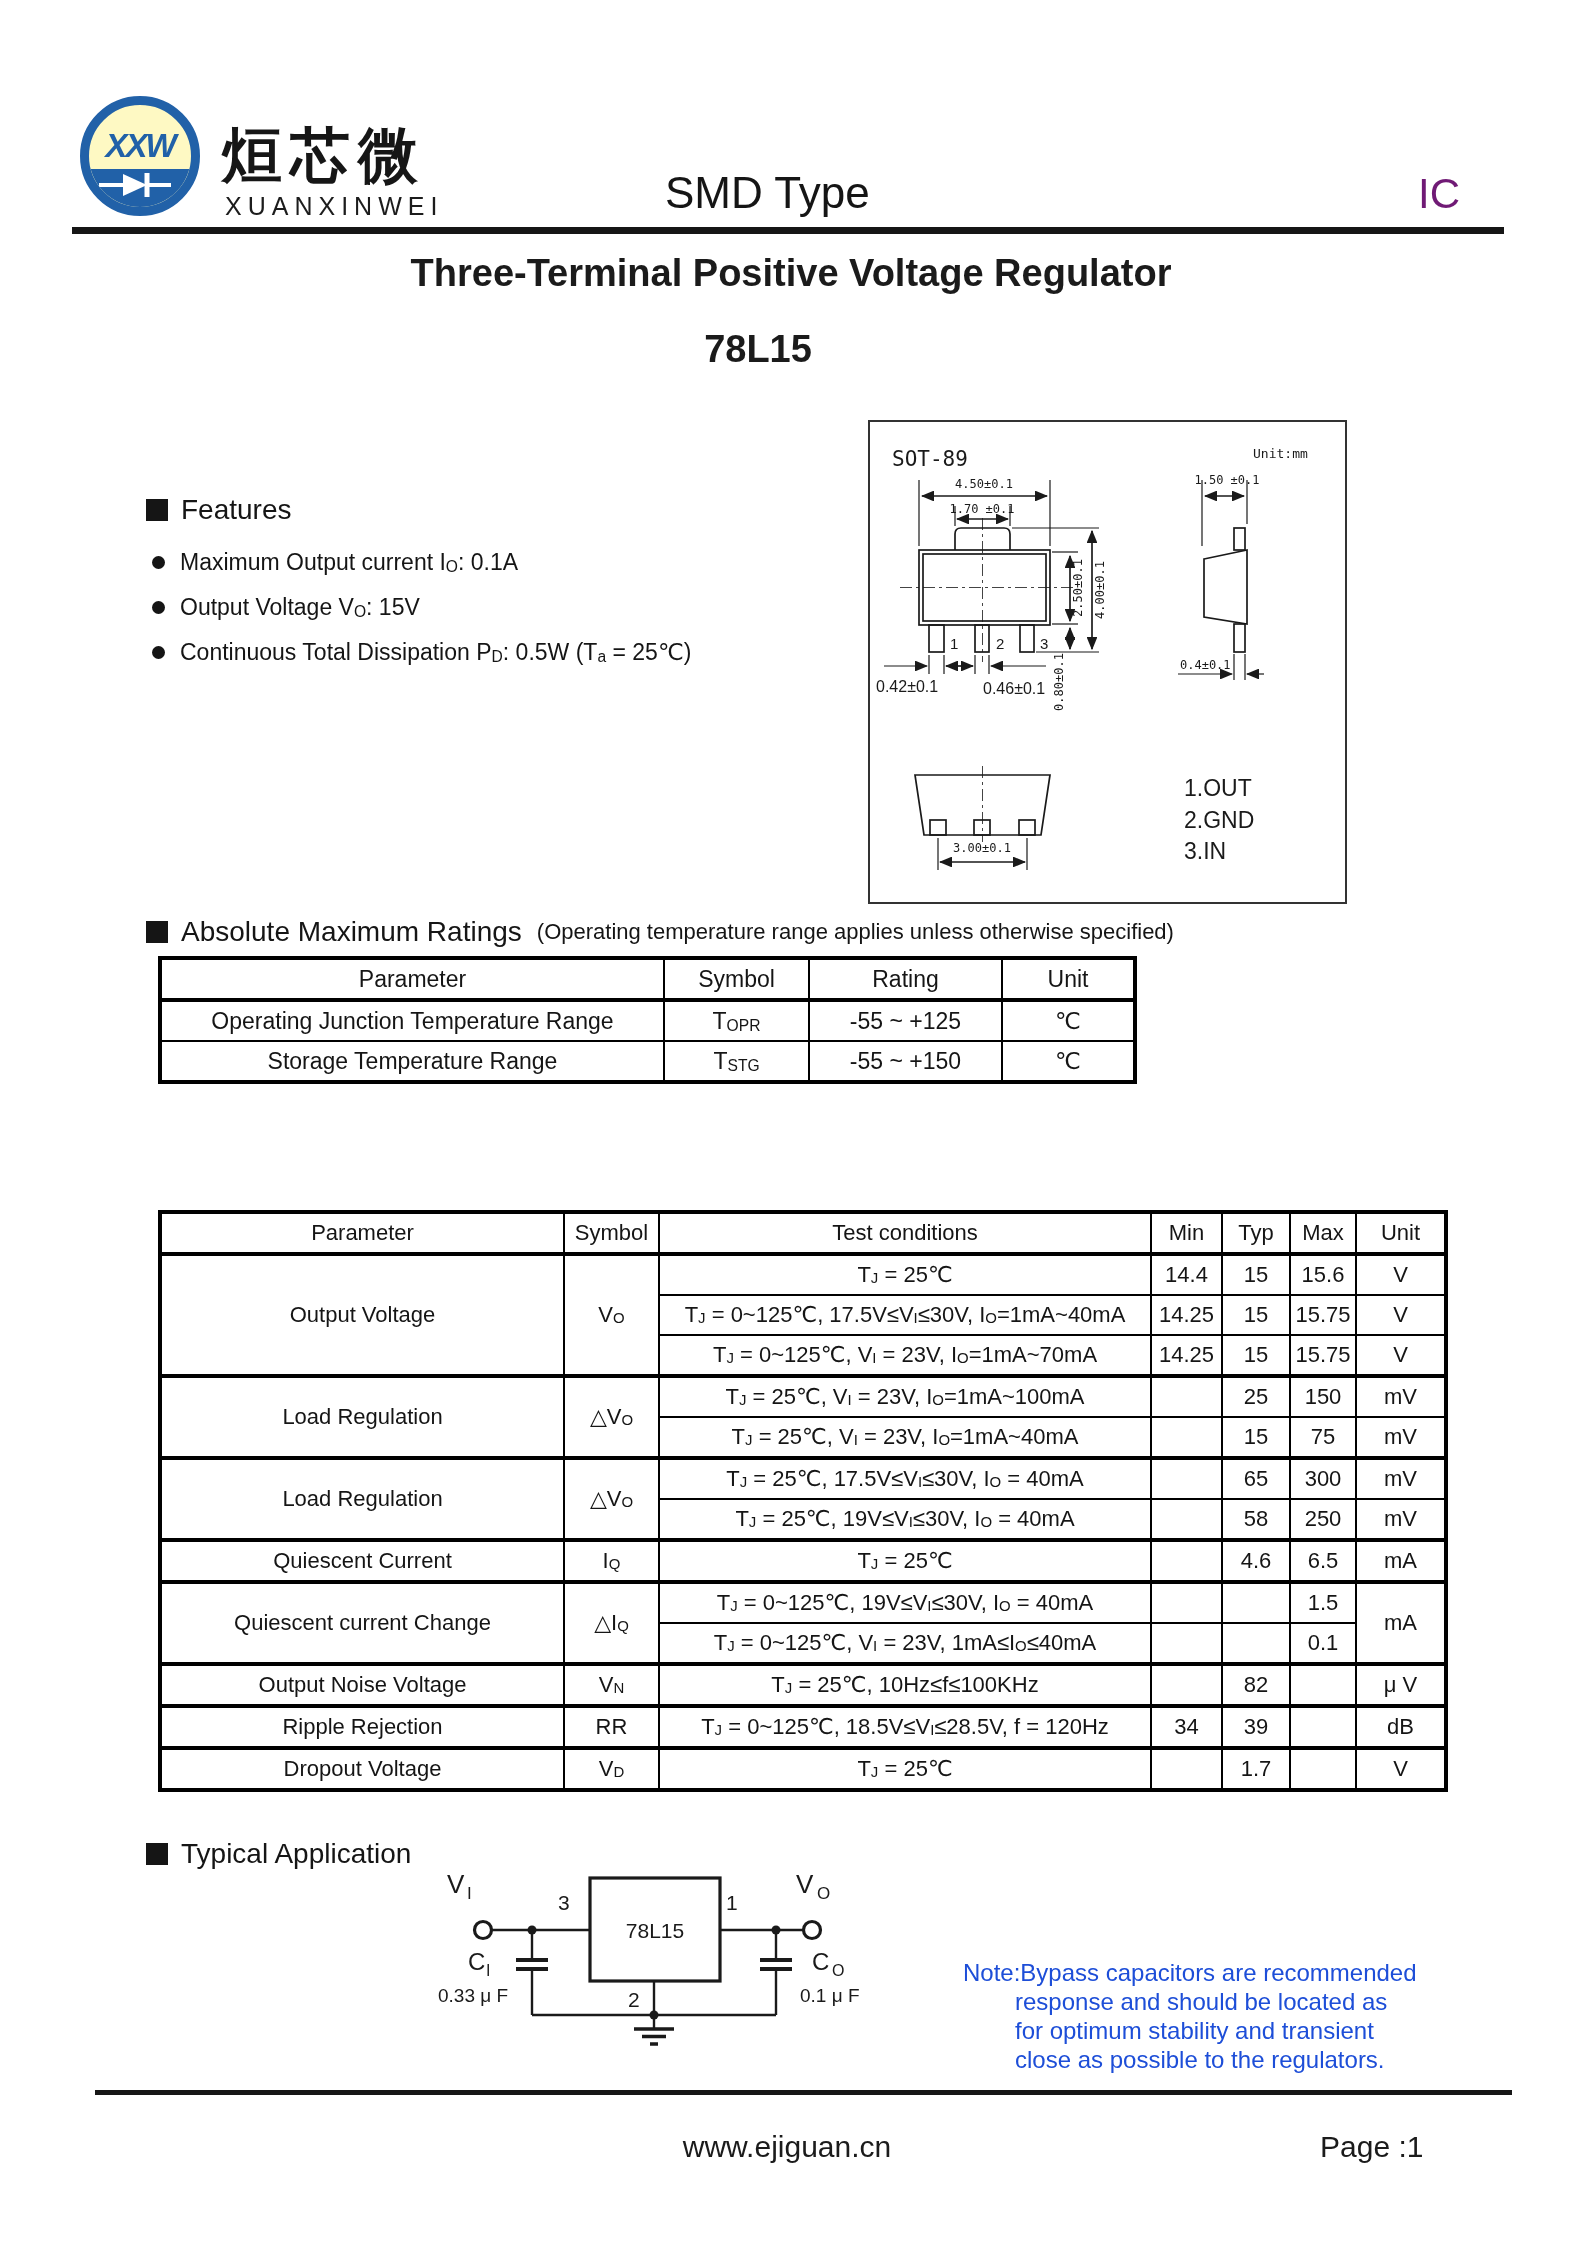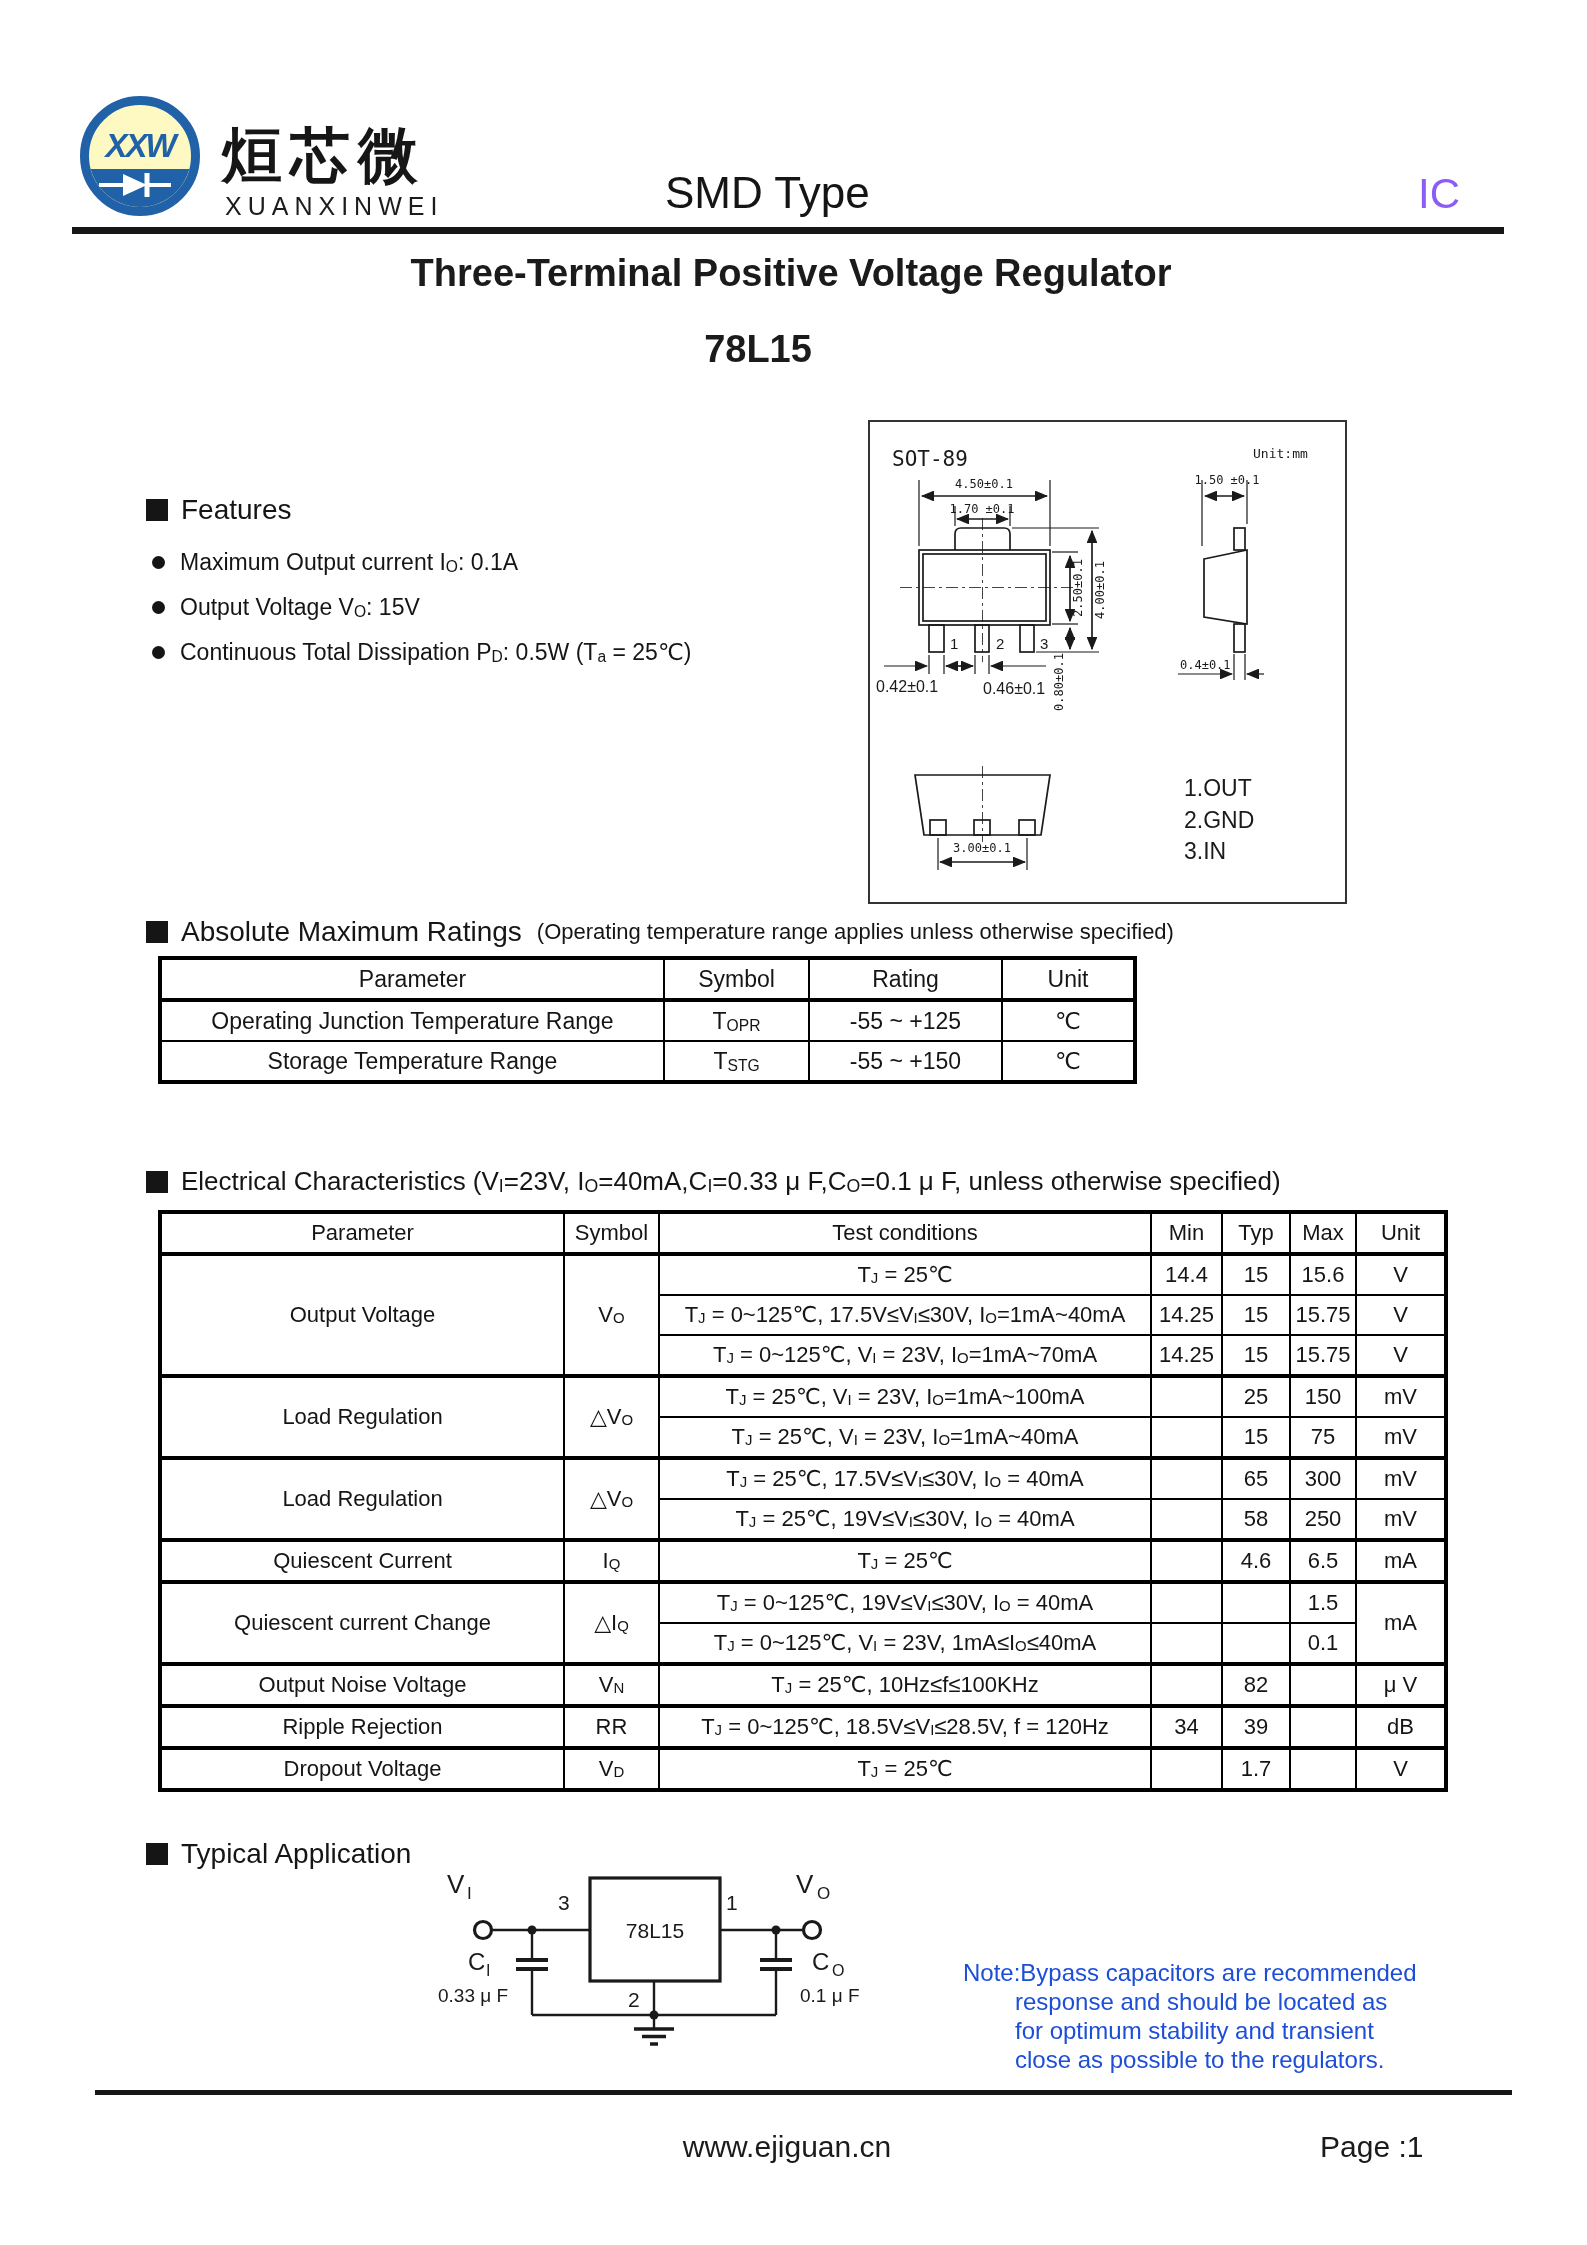--- a/index.html
+++ b/index.html
@@ -10,21 +10,21 @@
 
   
   .logo-circle{left:80px;top:96px;width:120px;height:120px;border:9px solid #2161a8;
                border-radius:50%;box-sizing:border-box;overflow:hidden;background:#fef9c3;}
   .logo-xxw{position:absolute;top:22px;left:0;right:0;text-align:center;
             font-style:italic;font-weight:bold;font-size:33px;letter-spacing:-2px;color:#2161a8;}
   .logo-seg{position:absolute;left:-4px;right:-4px;bottom:-4px;height:42px;background:#2161a8;}
   .logo-cn{left:222px;top:116px;font-size:60px;font-weight:bold;letter-spacing:8px;color:#161616;}
   .logo-en{left:225px;top:192px;font-size:25px;letter-spacing:6px;color:#1c1c1c;}
   .hdr-smd{left:665px;top:168px;font-size:44px;color:#151515;}
-  .hdr-ic{left:1418px;top:170px;font-size:42px;color:#8b5cf6;}
+  .hdr-ic{left:1418px;top:170px;font-size:42px;color:#701a75;}
   .rule-top{left:72px;top:227px;width:1432px;height:7px;background:#161616;}
 
   .title-main{left:0;width:1582px;top:252px;text-align:center;font-size:38px;font-weight:bold;color:#1b1b1b;}
   .title-part{left:0;width:1516px;top:328px;text-align:center;font-size:38px;font-weight:bold;color:#1b1b1b;}
 
   
   .sec-head{display:flex;align-items:center;gap:13px;font-size:28px;color:#151515;}
   .sec-sq{width:22px;height:22px;background:#151515;flex:0 0 auto;}
   .sec-note{font-size:22px;margin-left:2px;}
   .feat-item{display:flex;align-items:center;gap:15px;font-size:23px;color:#151515;}
@@ -234,24 +234,20 @@
     </tr>
     <tr>
       <td class="cp">Storage Temperature Range</td>
       <td>T<sub>STG</sub></td>
       <td>-55 ~ +150</td>
       <td>℃</td>
     </tr>
   </tbody>
     </table>
 
-  <div class="abs sec-head" style="left:146px;top:1166px;font-size:26px;">
-    <span class="sec-sq"></span>
-    <span>Electrical Characteristics (V<sub>I</sub>=23V, I<sub>O</sub>=40mA,C<sub>I</sub>=0.33 μ F,C<sub>O</sub>=0.1 μ F, unless otherwise specified)</span>
-  </div>
   <table class="abs ds" id="elec-table" style="left:158px;top:1210px;width:1286px;">
     <colgroup>
         <col style="width:404px">
         <col style="width:95px">
         <col style="width:492px">
         <col style="width:71px">
         <col style="width:68px">
         <col style="width:66px">
         <col style="width:90px">
       </colgroup>

